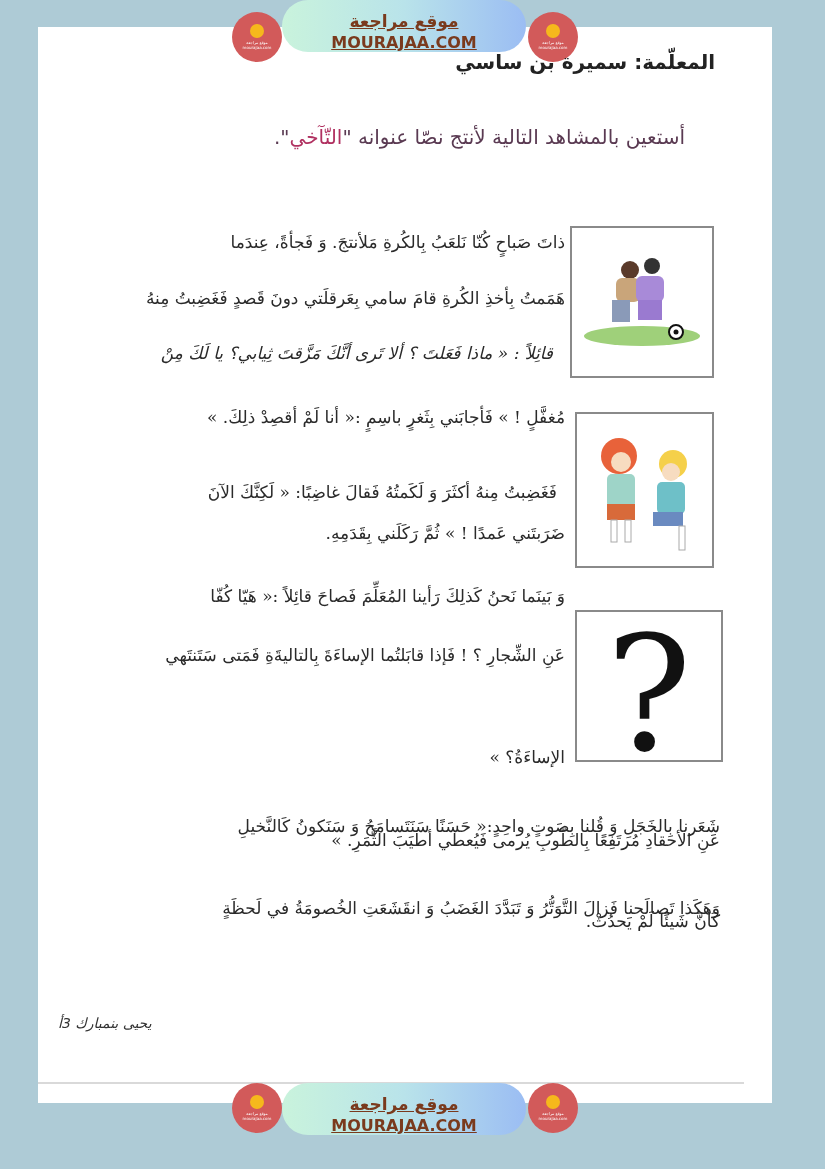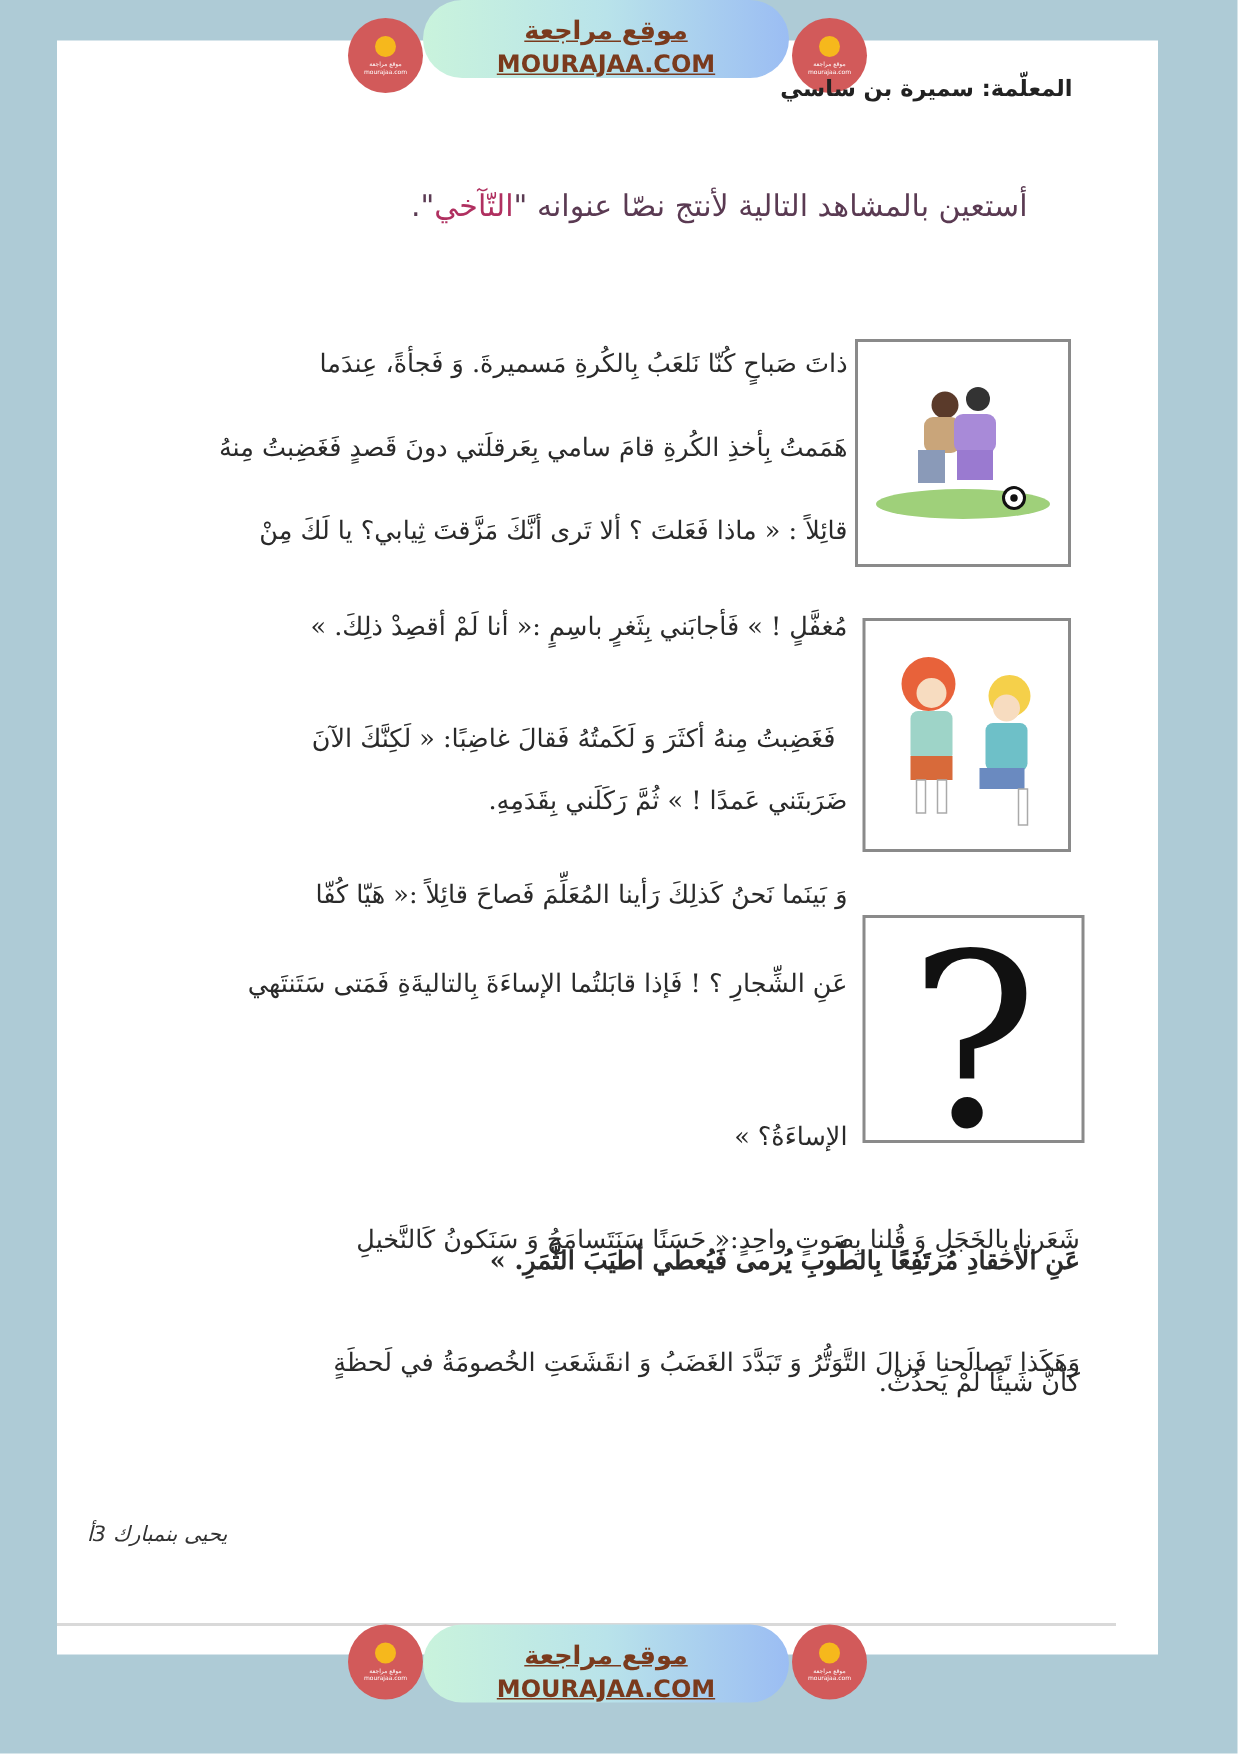--- a/index.html
+++ b/index.html
@@ -37,21 +37,21 @@
     font-size: 5px; color: #fff; font-weight: bold;
   }
   .badge .small { font-size: 4px; color: #fff; line-height: 5px; margin-top: 2px; text-align: center; }
   .badge.tl { left: 232px; top: 12px; }
   .badge.tr { left: 528px; top: 12px; }
   .badge.bl { left: 232px; top: 1083px; }
   .badge.br { left: 528px; top: 1083px; }
 
   .teacher {
     position: absolute; right: 110px; top: 50px; direction: rtl;
-    font-size: 15px; font-weight: bold; color: #222; font-family: "DejaVu Sans", sans-serif;
+    font-size: 20px; font-weight: bold; color: #222; font-family: "DejaVu Sans", sans-serif;
   }
   .instruction {
     position: absolute; left: 160px; top: 125px; width: 525px; direction: rtl; text-align: right;
     font-size: 20px; color: #5a3a52; font-family: "DejaVu Sans", sans-serif;
   }
   .instruction .accent { color: #b03060; }
   .line {
     position: absolute; direction: rtl; text-align: right;
     font-family: "DejaVu Serif", serif; font-size: 17px; color: #2a2a2a; white-space: nowrap;
   }
@@ -81,31 +81,31 @@
   <div class="logo"></div>
   <div class="small">موقع مراجعة mourajaa.com</div>
 </div>
 
 <div class="teacher">المعلّمة: سميرة بن ساسي</div>
 
 <div class="instruction">
   <span>أستعين بالمشاهد التالية لأنتج نصّا عنوانه "</span><span class="accent">التّآخي</span><span>".</span>
 </div>
 
-<div class="line" style="right:260px; top:232px;">ذاتَ صَباحٍ كُنّا نَلعَبُ بِالكُرةِ مَسميرةَ. وَ فَجأةً، عِندَما</div>
+<div class="line" style="right:260px; top:232px;">ذاتَ صَباحٍ كُنّا نَلعَبُ بِالكُرةِ مَلأنتجَ. وَ فَجأةً، عِندَما</div>
 <div class="line" style="right:260px; top:288px;">هَمَمتُ بِأخذِ الكُرةِ قامَ سامي بِعَرقلَتي دونَ قَصدٍ فَغَضِبتُ مِنهُ</div>
-<div class="line" style="right:260px; top:343px;">قائِلاً : « ماذا فَعَلتَ ؟ ألا تَرى أنَّكَ مَزَّقتَ ثِيابي؟ يا لَكَ مِنْ</div>
+<div class="line" style="right:272px; top:343px;font-style:italic;">قائِلاً : « ماذا فَعَلتَ ؟ ألا تَرى أنَّكَ مَزَّقتَ ثِيابي؟ يا لَكَ مِنْ</div>
 <div class="line" style="right:260px; top:407px;">مُغفَّلٍ ! » فَأجابَني بِثَغرٍ باسِمٍ :« أنا لَمْ أقصِدْ ذلِكَ. »</div>
 <div class="line" style="right:268px; top:465px;margin-top:17px;">فَغَضِبتُ مِنهُ أكثَرَ وَ لَكَمتُهُ فَقالَ غاضِبًا: « لَكِنَّكَ الآنَ</div>
 <div class="line" style="right:260px; top:523px;">ضَرَبتَني عَمدًا ! » ثُمَّ رَكَلَني بِقَدَمِهِ.</div>
 <div class="line" style="right:260px; top:586px;">وَ بَينَما نَحنُ كَذلِكَ رَأينا المُعَلِّمَ فَصاحَ      قائِلاً :« هَيّا كُفّا</div>
 <div class="line" style="right:260px; top:645px;">عَنِ الشِّجارِ ؟ ! فَإذا قابَلتُما الإساءَةَ بِالتاليةَةِ فَمَتى سَتَنتَهي</div>
 <div class="line" style="right:260px; top:705px;margin-top:42px;">الإساءَةُ؟ »</div>
 <div class="line" style="right:105px; top:772px;margin-top:44px;">شَعَرنا بِالخَجَلِ وَ قُلنا بِصَوتٍ واحِدٍ:« حَسَنًا سَنَتَسامَحُ وَ سَنَكونُ كَالنَّخيلِ</div>
-<div class="line" style="right:105px; top:830px;font-weight:bold;">عَنِ الأحقادِ مُرتَفِعًا بِالطّوبِ يُرمى فَيُعطي أطيَبَ الثَّمَرِ. »</div>
+<div class="line" style="right:105px; top:830px;">عَنِ الأحقادِ مُرتَفِعًا بِالطّوبِ يُرمى فَيُعطي أطيَبَ الثَّمَرِ. »</div>
 <div class="line" style="right:105px; top:898px;">وَهَكَذا تَصالَحنا فَزالَ التَّوَتُّرُ وَ تَبَدَّدَ الغَضَبُ وَ انقَشَعَتِ الخُصومَةُ في لَحظَةٍ</div>
 <div class="line" style="right:105px; top:911px;margin-left:48px;">كَأنَّ شَيئًا لَمْ يَحدُثْ.</div>
 
 <div class="frame" style="left:570px; top:226px; width:140px; height:148px;">
   <svg width="140" height="148" viewBox="0 0 140 148">
     <ellipse cx="70" cy="108" rx="58" ry="10" fill="#9fd07a"></ellipse>
     <circle cx="58" cy="42" r="9" fill="#5a3a2a"></circle>
     <circle cx="80" cy="38" r="8" fill="#333"></circle>
     <rect x="44" y="50" width="24" height="24" rx="6" fill="#c9a57a"></rect>
     <rect x="64" y="48" width="28" height="26" rx="6" fill="#a88ad8"></rect>

